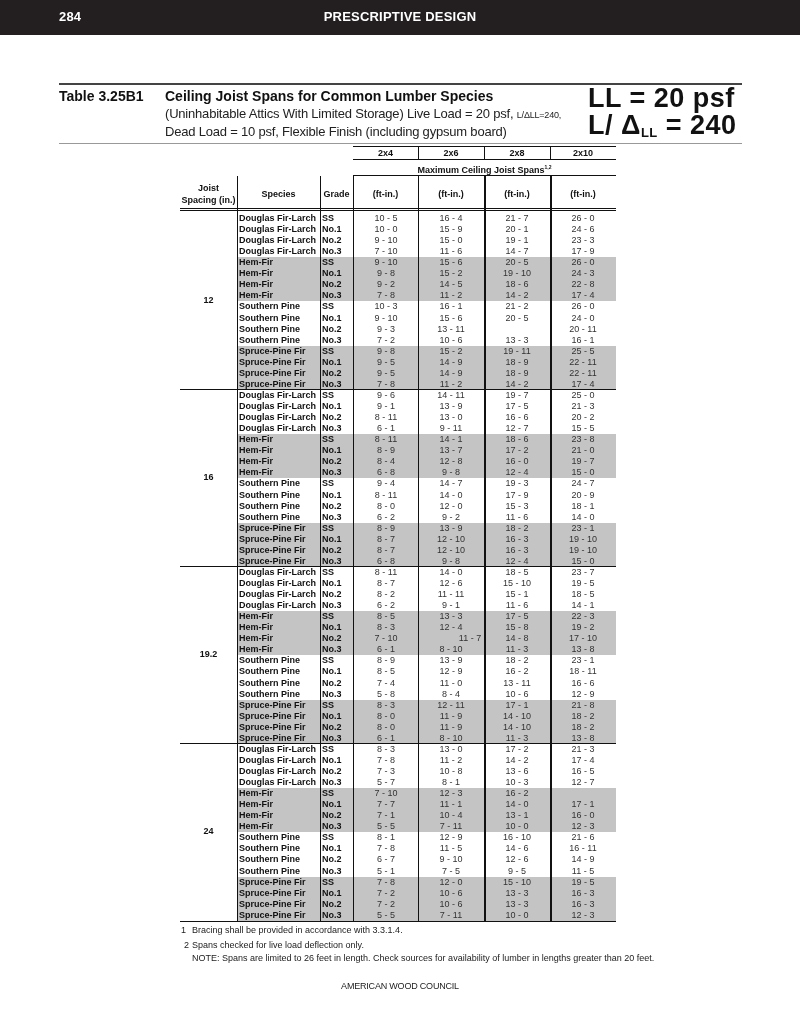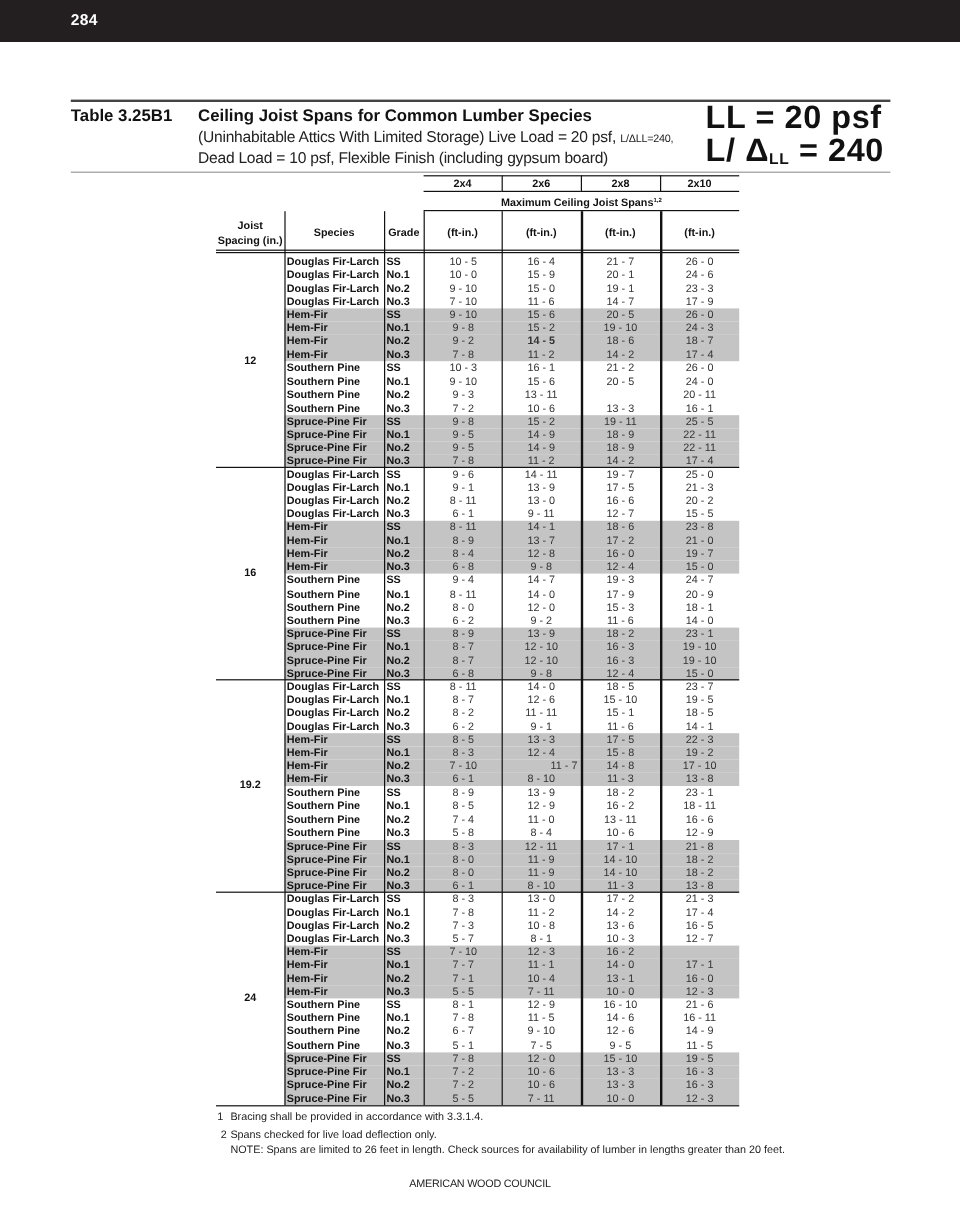--- a/index.html
+++ b/index.html
@@ -41,20 +41,21 @@
   .foot { position: absolute; left: 181px; font-size: 9px; color: #222; }
   .foot .n { display: inline-block; width: 11px; }
   .note { position: absolute; left: 192px; font-size: 9px; color: #222; }
   .footer { position: absolute; left: 0; width: 800px; top: 981px; text-align: center; font-size: 9px; color: #222; letter-spacing: -0.2px; }
 </style>
 </head>
 <body>
 
 <div class="topbar">
   <span class="page-num">284</span>
+  <span class="section">PRESCRIPTIVE DESIGN</span>
 </div>
 
 <div class="rule-top"></div>
 <div class="tbl-num">Table 3.25B1</div>
 <div class="tbl-title">Ceiling Joist Spans for Common Lumber Species</div>
 <div class="tbl-sub1">
   <span>(Uninhabitable Attics With Limited Storage) Live Load = 20 psf,</span>
   <span class="small">L/ΔLL=240,</span>
 </div>
 <div class="tbl-sub2">Dead Load = 10 psf, Flexible Finish (including gypsum board)</div>
@@ -131,23 +132,23 @@
       <span class="v" style="left: 173px;">9 - 8</span>
       <span class="v" style="left: 238px;">15 - 2</span>
       <span class="v" style="left: 304px;">19 - 10</span>
       <span class="v" style="left: 370px;">24 - 3</span>
     </div>
     <div class="row shaded" style="left: 180px; top: 279.36px;">
       <div class="shade"></div>
       <span class="species">Hem-Fir</span>
       <span class="grade">No.2</span>
       <span class="v" style="left: 173px;">9 - 2</span>
-      <span class="v" style="left: 238px; font-weight: bold;">14 - 5</span>
+      <span class="v" style="left: 238px;">14 - 5</span>
       <span class="v" style="left: 304px;">18 - 6</span>
-      <span class="v" style="left: 370px;">18 - 7</span>
+      <span class="v" style="left: 370px;">22 - 8</span>
     </div>
     <div class="row shaded" style="left: 180px; top: 290.42px;">
       <div class="shade"></div>
       <span class="species">Hem-Fir</span>
       <span class="grade">No.3</span>
       <span class="v" style="left: 173px;">7 - 8</span>
       <span class="v" style="left: 238px;">11 - 2</span>
       <span class="v" style="left: 304px;">14 - 2</span>
       <span class="v" style="left: 370px;">17 - 4</span>
     </div>

